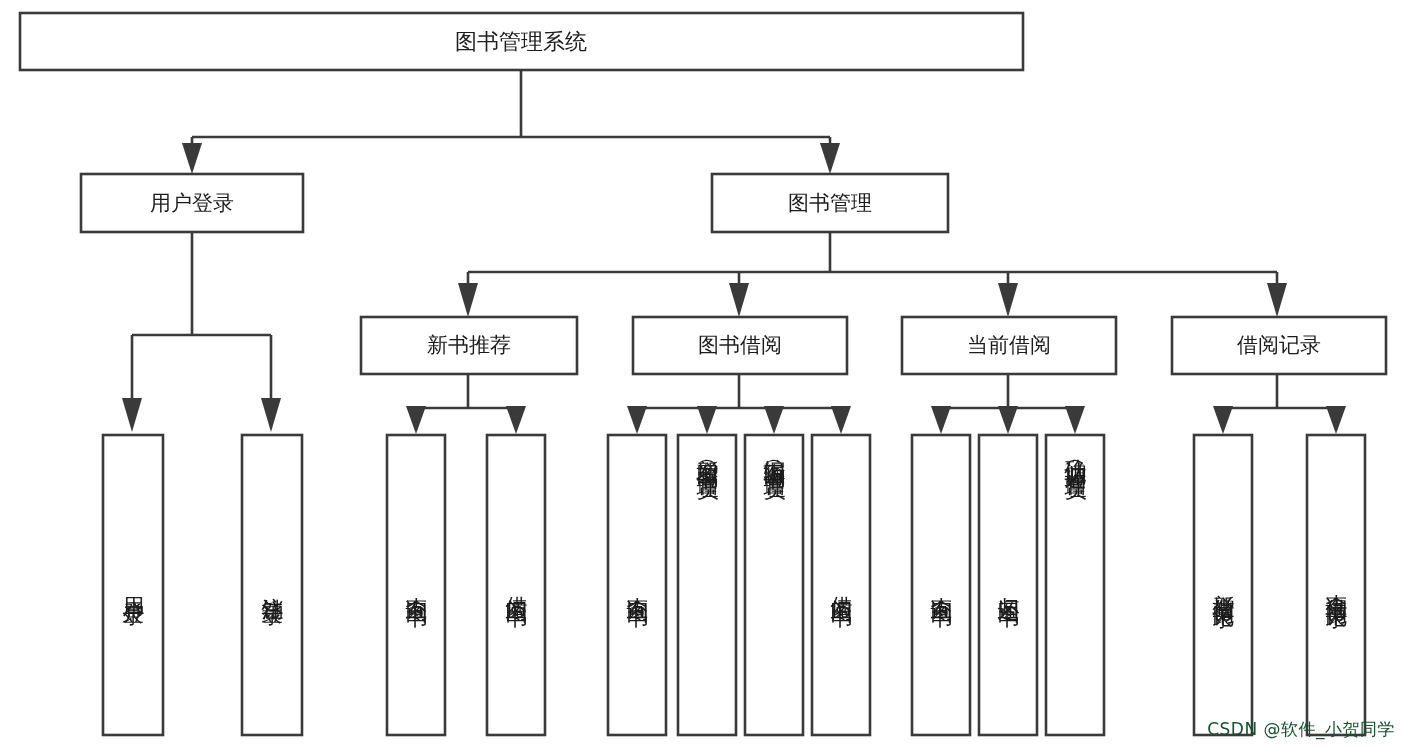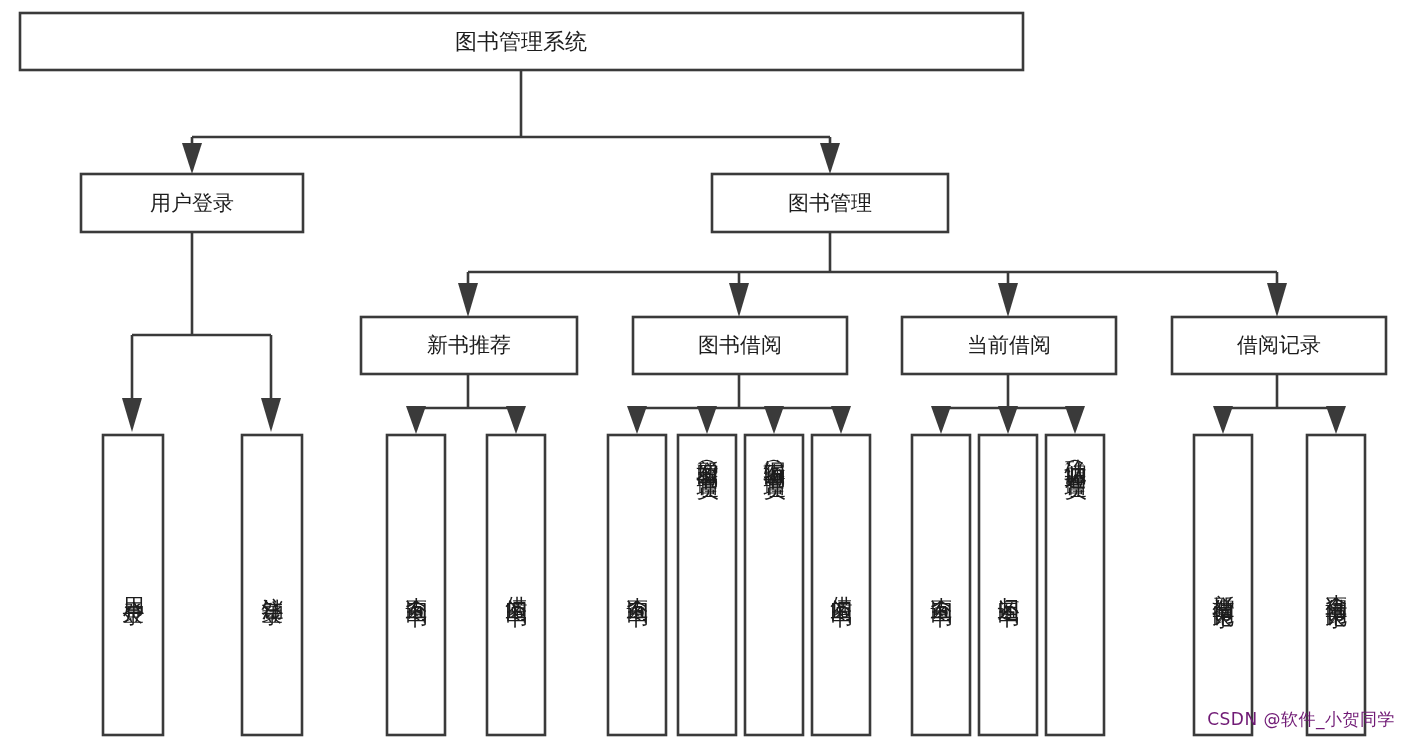--- a/index.html
+++ b/index.html
@@ -71,24 +71,24 @@
     font-size: 22px;
     line-height: 1.22;
     letter-spacing: 3px;
     color: #1c1c1c;
     white-space: nowrap;
     text-align: center;
   }
   .watermark {
     position: absolute;
     right: 10px;
-    bottom: 16px;
+    bottom: 6px;
     font-family: "DejaVu Sans", "Liberation Sans", sans-serif;
     font-size: 17px;
-    color: #701a75;
+    color: #14532d;
     letter-spacing: 0.5px;
     white-space: nowrap;
   }
 </style>
 </head>
 <body>
 
 <div id="diagram-root">
 
   <svg id="tree-svg" viewBox="0 0 1405 747" xmlns="http://www.w3.org/2000/svg">

